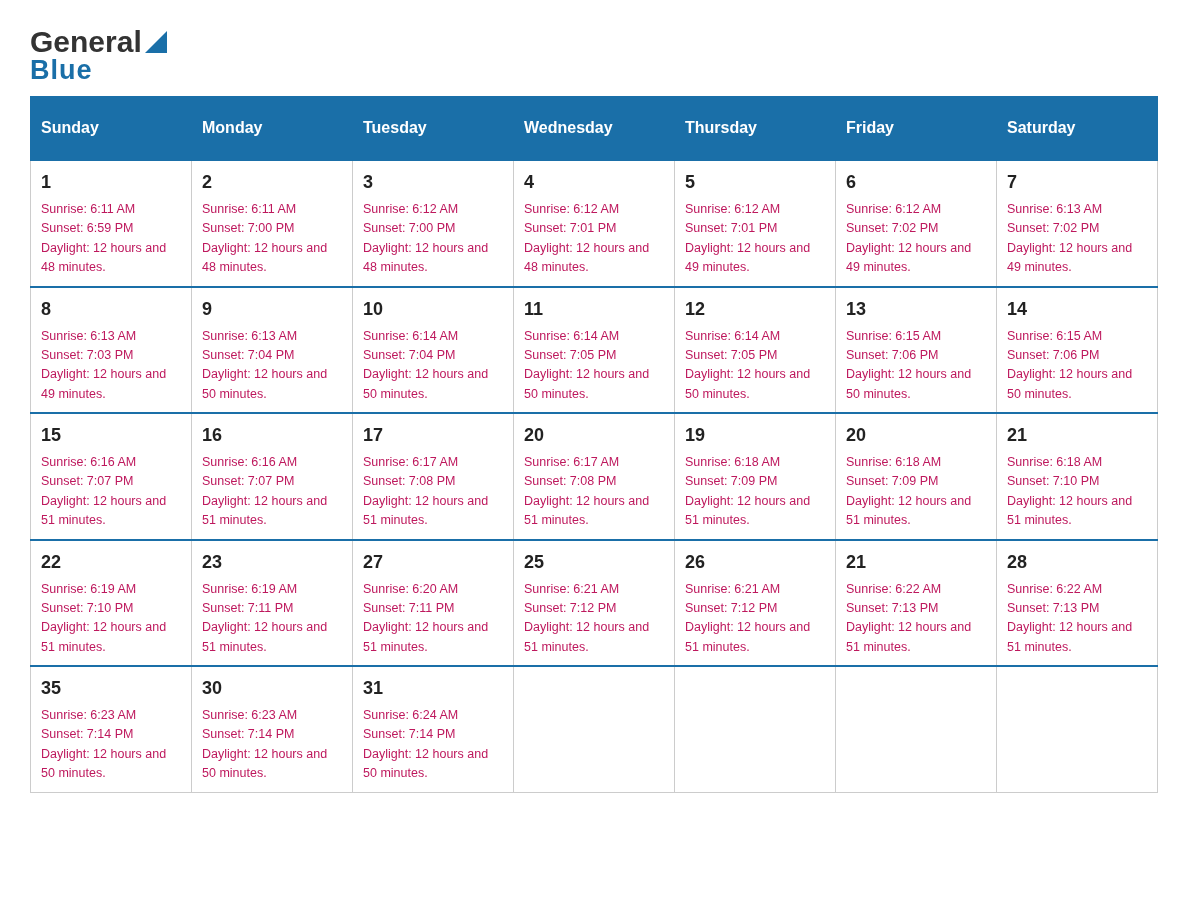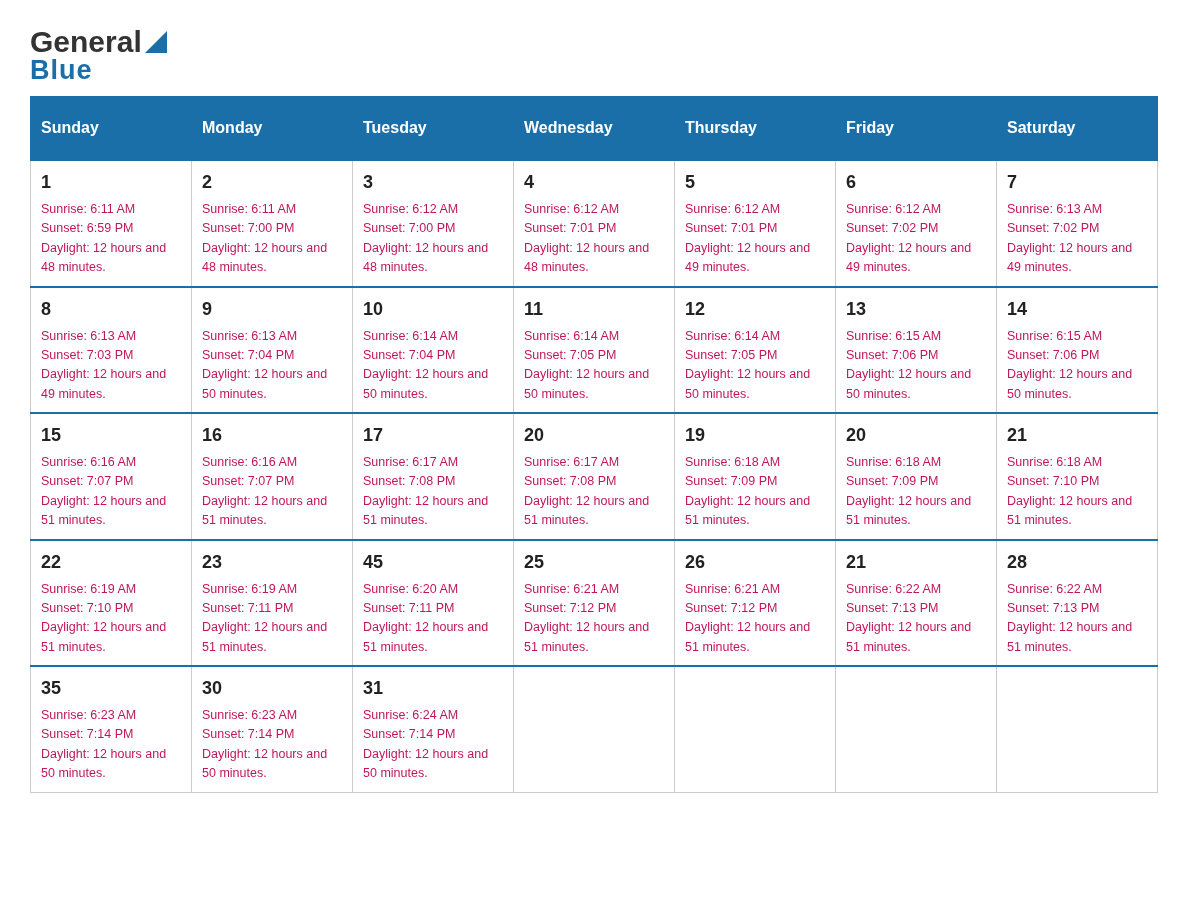--- a/index.html
+++ b/index.html
@@ -310,21 +310,21 @@
         </td>
         <td>
           <span class="day-number">23</span>
         <div class="day-info">
           Sunrise: 6:19 AM<br>
           Sunset: 7:11 PM<br>
           Daylight: 12 hours and 51 minutes.
         </div>
         </td>
         <td>
-          <span class="day-number">45</span>
+          <span class="day-number">27</span>
         <div class="day-info">
           Sunrise: 6:20 AM<br>
           Sunset: 7:11 PM<br>
           Daylight: 12 hours and 51 minutes.
         </div>
         </td>
         <td>
           <span class="day-number">25</span>
         <div class="day-info">
           Sunrise: 6:21 AM<br>

